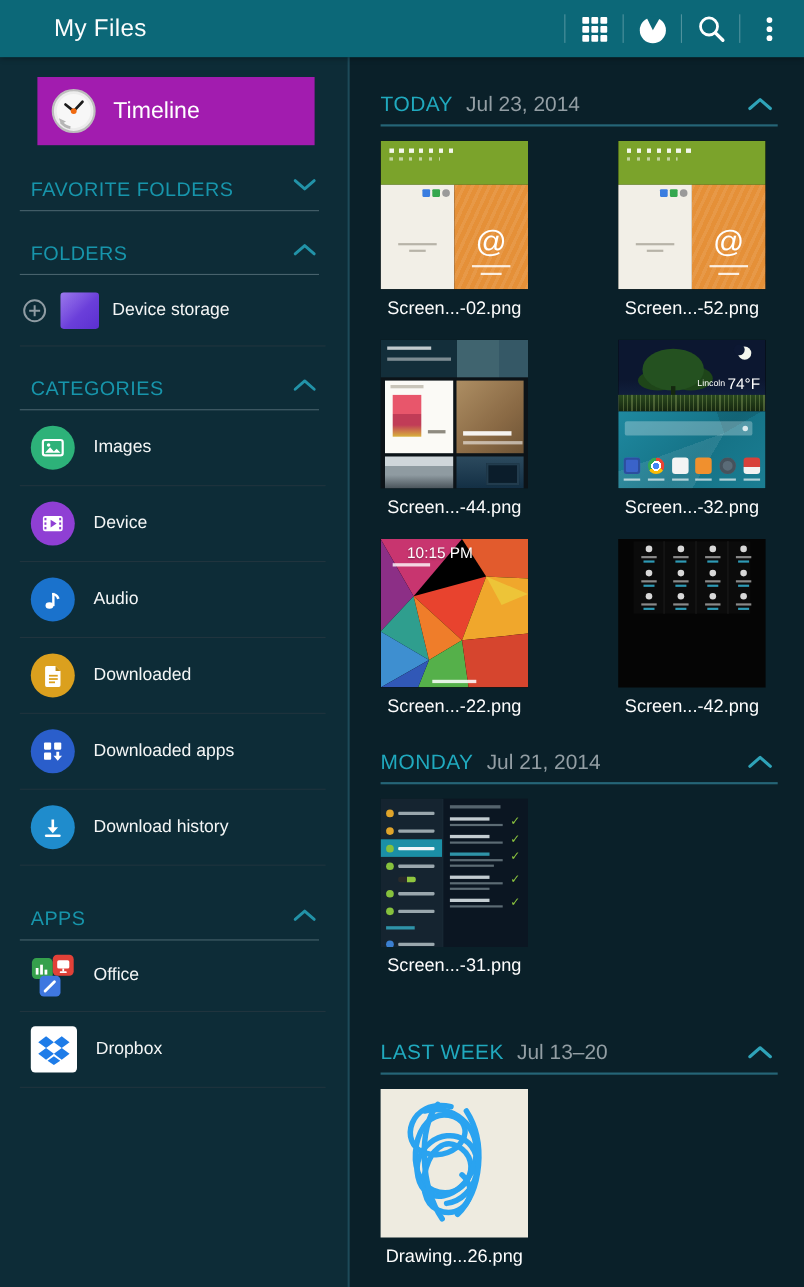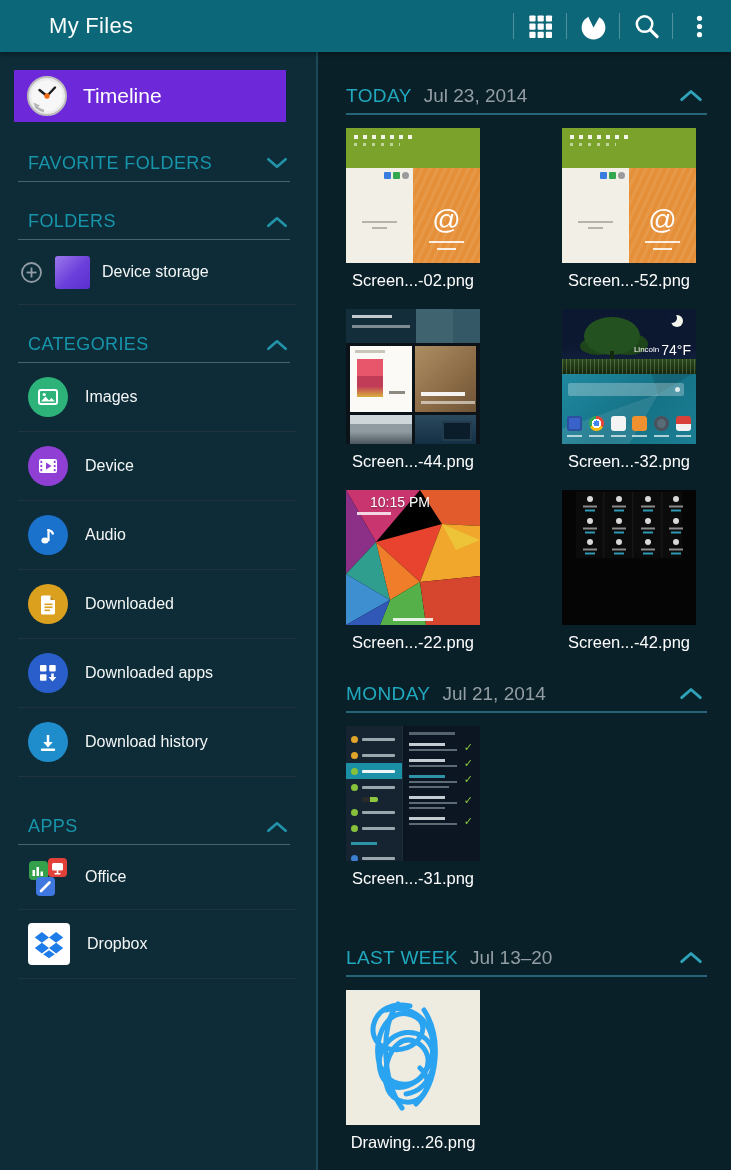--- a/index.html
+++ b/index.html
@@ -15,25 +15,25 @@
   .ab-sep { width:1px; height:26px; background:rgba(255,255,255,.28); }
   .ab-btn { width:52px; height:52px; background:none; border:none; display:flex;
             align-items:center; justify-content:center; cursor:pointer; }
 
   
   .main { display:flex; height:1118px; }
   .sidebar { width:318px; background:#0d2c37; border-right:2px solid #1d4a58; padding-top:18px; flex:none; }
   .content { flex:1; background:#0a2029; padding-top:33px; overflow:hidden; }
 
   
-  .timeline-item { margin:0 30px 0 14px; height:52px; background:#6d28d9; display:flex;
+  .timeline-item { margin:0 30px 0 34px; height:62px; background:#a21caf; display:flex;
                    align-items:center; gap:15px; padding-left:12px; cursor:pointer; }
   .timeline-item .tl-label { color:#ffffff; font-size:21px; }
 
-  .shead { display:flex; justify-content:space-between; align-items:center; margin:0 28px 0 28px; height:22px; }
+  .shead { display:flex; justify-content:space-between; align-items:flex-start; margin:0 28px 0 28px; height:22px; }
   .shead .sh-label { color:#1795ab; font-size:18px; letter-spacing:.4px; }
   .shr { height:1px; background:#47626c; margin:7px 26px 0 18px; }
   .mt30 { margin-top:30px; } .mt28 { margin-top:28px; } .mt26 { margin-top:38px;gap:44px; }
 
   .srow { display:flex; align-items:center; height:68px; padding-left:28px; gap:17px; cursor:pointer; }
   .srow .s-label { color:#f4f6f6; font-size:16px; }
   .device-row { height:64px; padding-left:20px; gap:12px; }
   .idiv { height:1px; background:#20343e; margin:0 20px 0 18px; }
 
   .cat-ic { width:40px; height:40px; border-radius:50%; display:flex; align-items:center;

